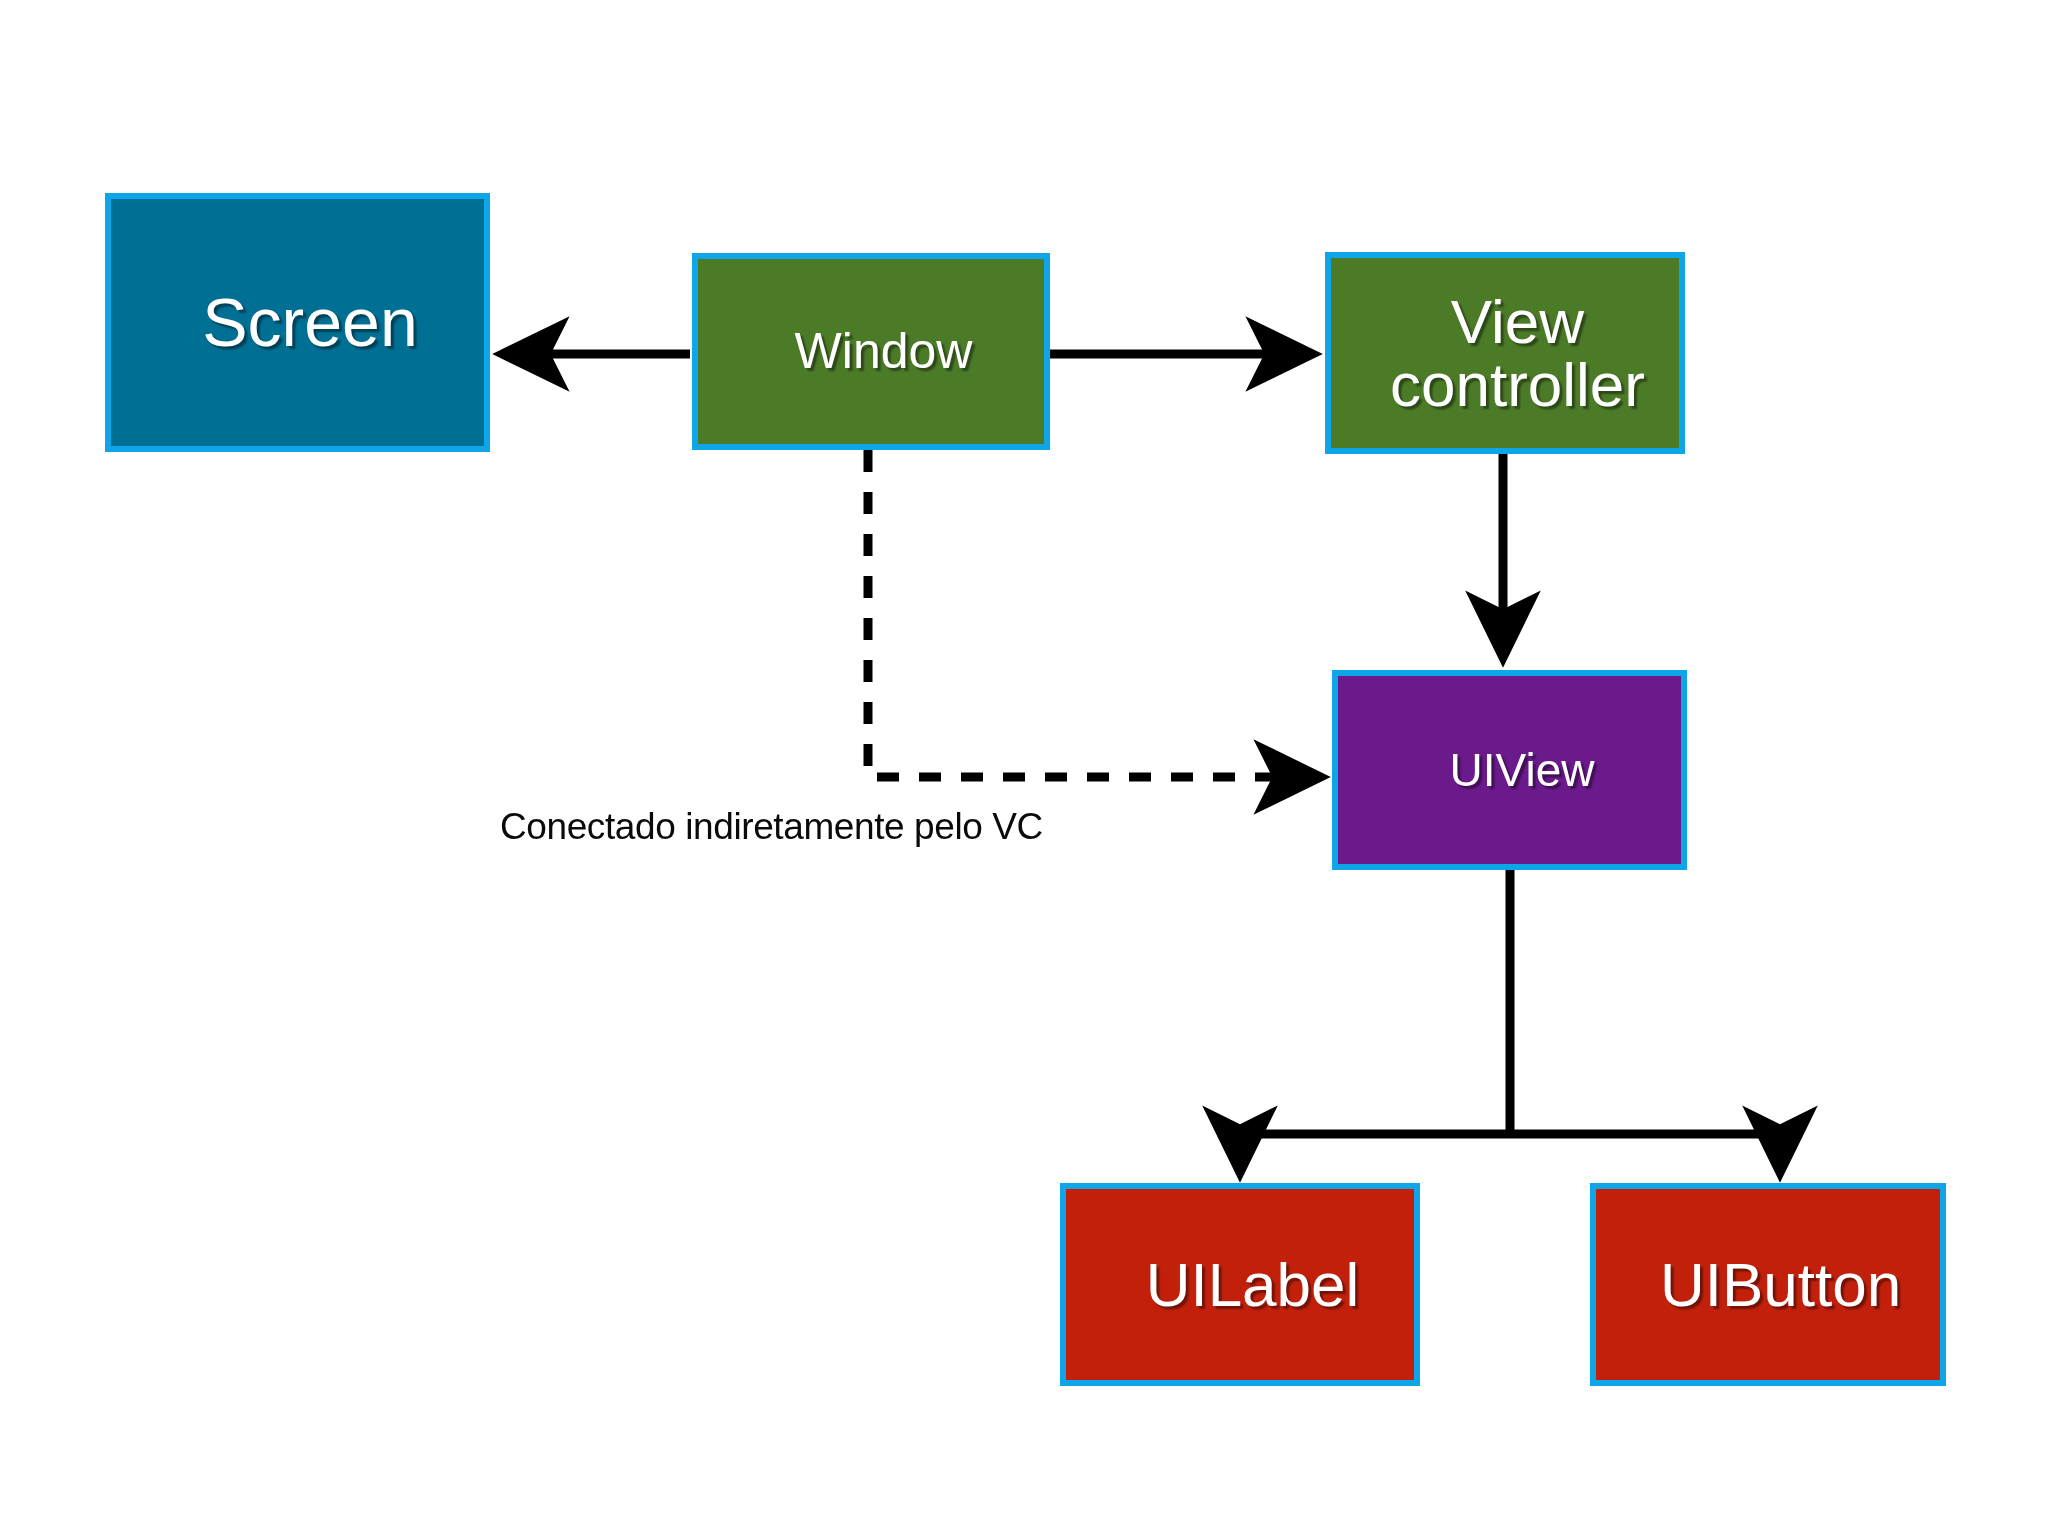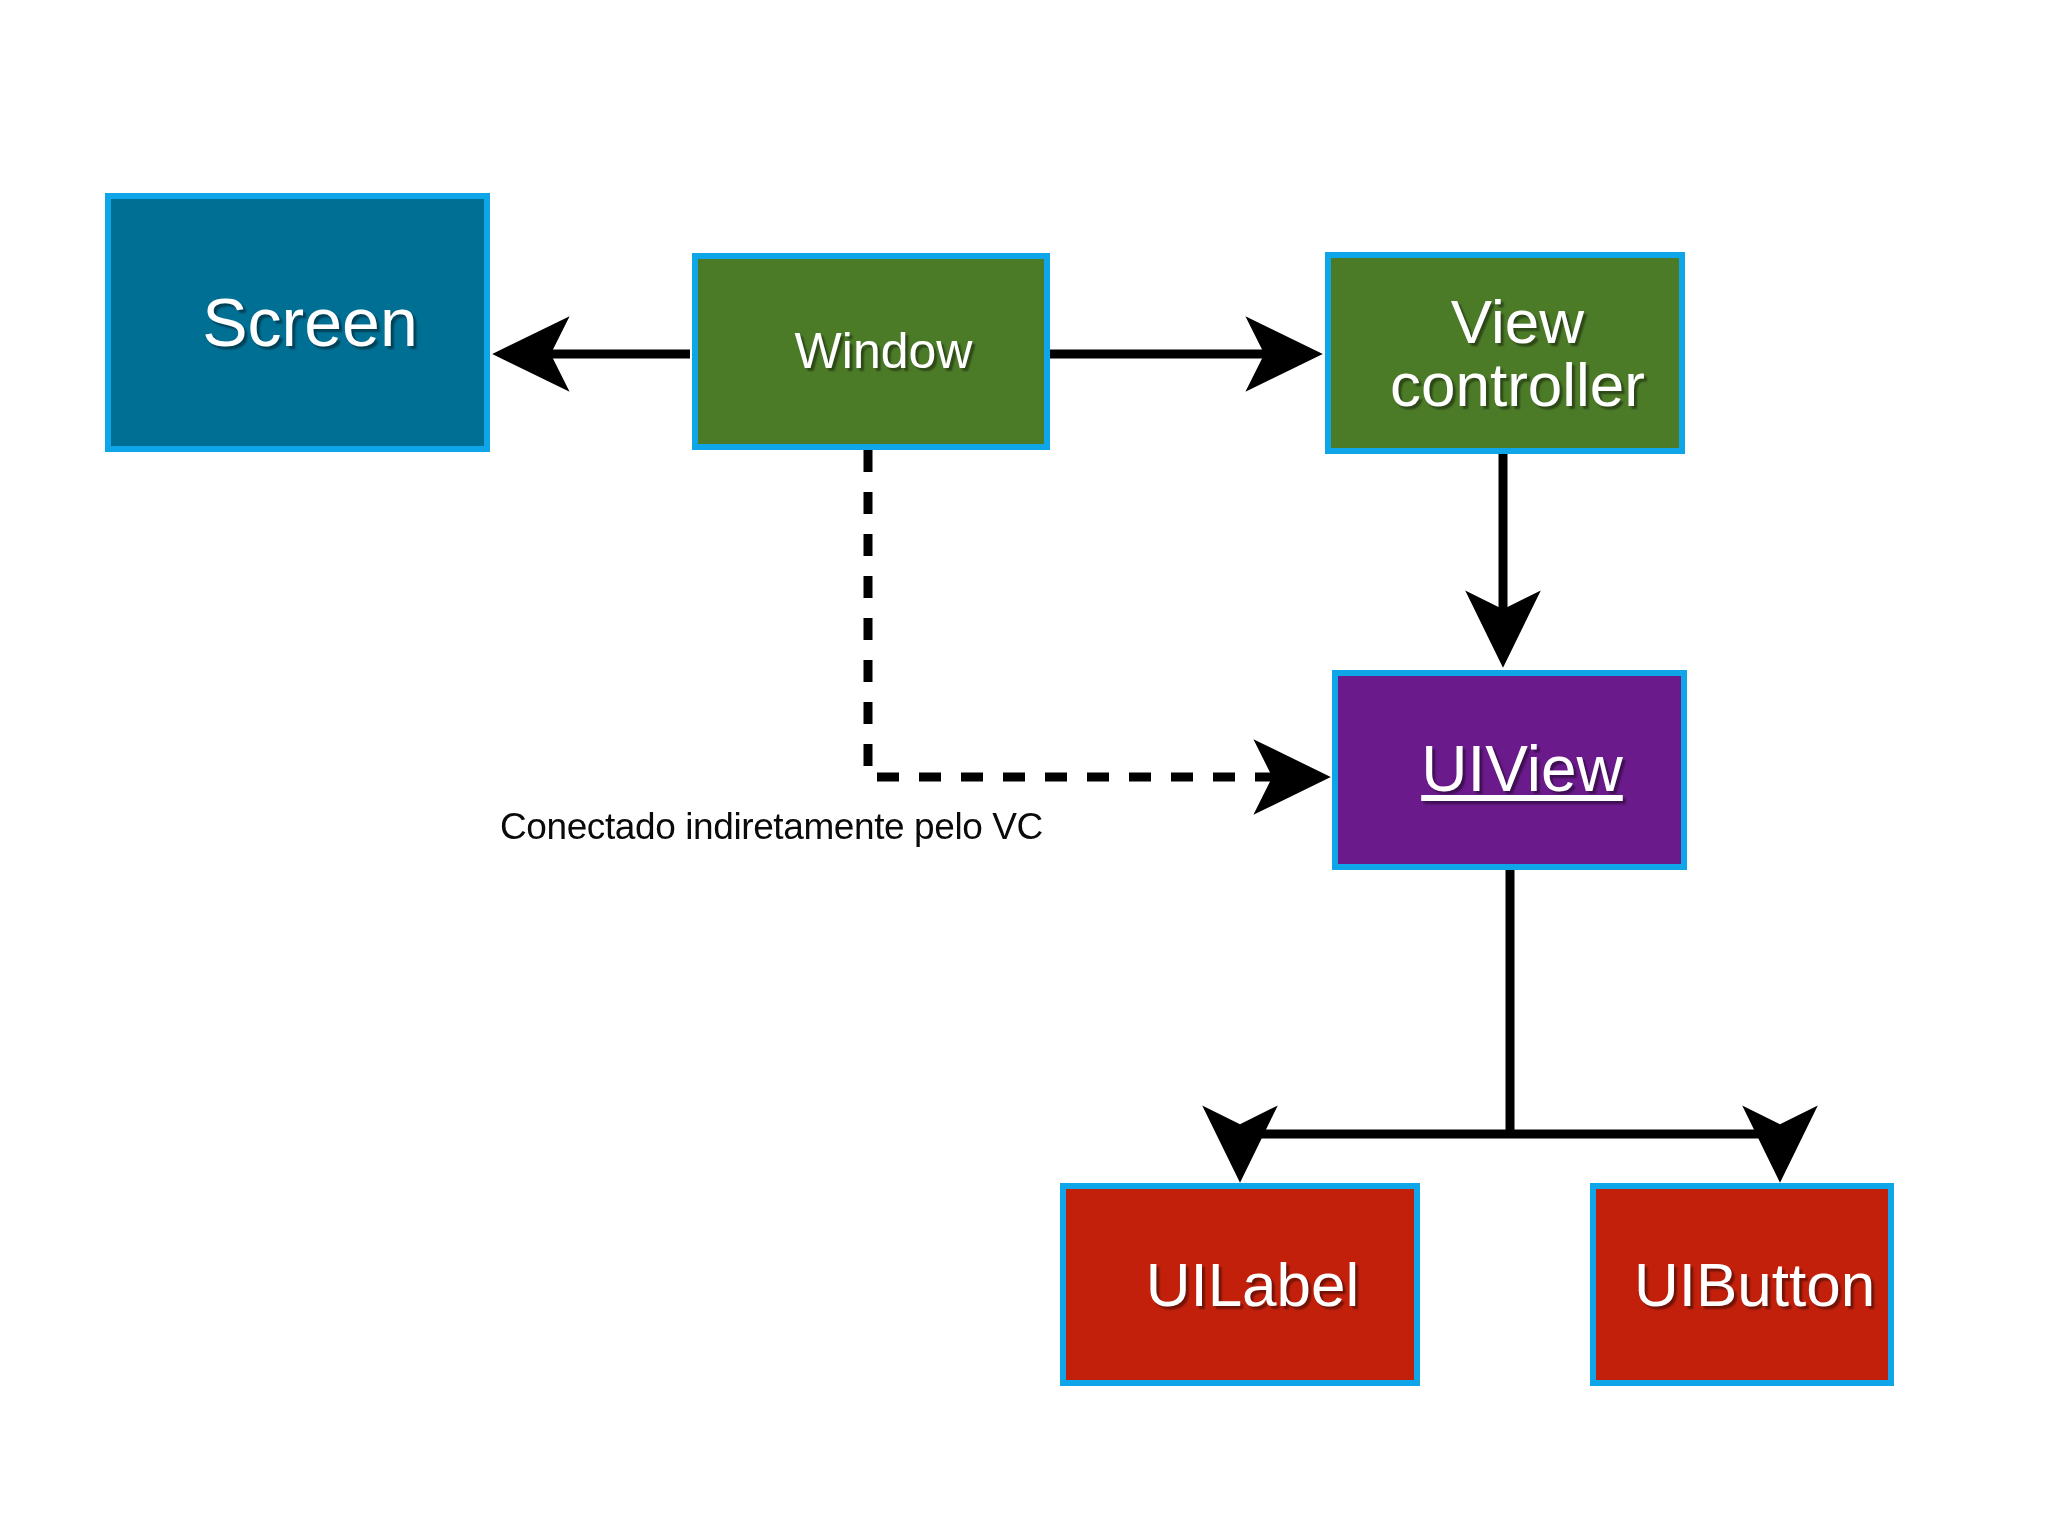--- a/index.html
+++ b/index.html
@@ -50,22 +50,21 @@
   #node-window {
     left: 692px;  top: 253px;  width: 358px;  height: 197px;
     font-size: 50px;
   }
   #node-viewcontroller {
     left: 1325px; top: 252px;  width: 360px;  height: 202px;
     font-size: 62px;
   }
   #node-uiview {
     left: 1332px; top: 670px;  width: 355px;  height: 200px;
-    font-size: 64px;
-    text-decoration: underline;
+    font-size: 46px;
   }
   #node-uilabel {
     left: 1060px; top: 1183px; width: 360px;  height: 203px;
     font-size: 62px;
   }
   #node-uibutton {
     left: 1590px; top: 1183px; width: 356px;  height: 203px;
     font-size: 62px;
   }
 
@@ -142,19 +141,19 @@
   </div>
 
   <div id="node-uiview" class="node" style="left: 1332px; top: 670px; width: 355px; height: 200px; background: rgb(107, 26, 140); color: rgb(255, 255, 255);">
     <span class="node-label">UIView</span>
   </div>
 
   <div id="node-uilabel" class="node" style="left: 1060px; top: 1183px; width: 360px; height: 203px; background: rgb(195, 32, 12); color: rgb(255, 255, 255); justify-content: center;">
     <span class="node-label">UILabel</span>
   </div>
 
-  <div id="node-uibutton" class="node" style="left: 1590px; top: 1183px; width: 304px; height: 203px; background: rgb(195, 32, 12); color: rgb(255, 255, 255);">
+  <div id="node-uibutton" class="node" style="left: 1590px; top: 1183px; width: 356px; height: 203px; background: rgb(195, 32, 12); color: rgb(255, 255, 255);">
     <span class="node-label">UIButton</span>
   </div>
 
   <div id="edge-note">Conectado indiretamente pelo VC</div>
 
 </div>
 
 </body></html>

